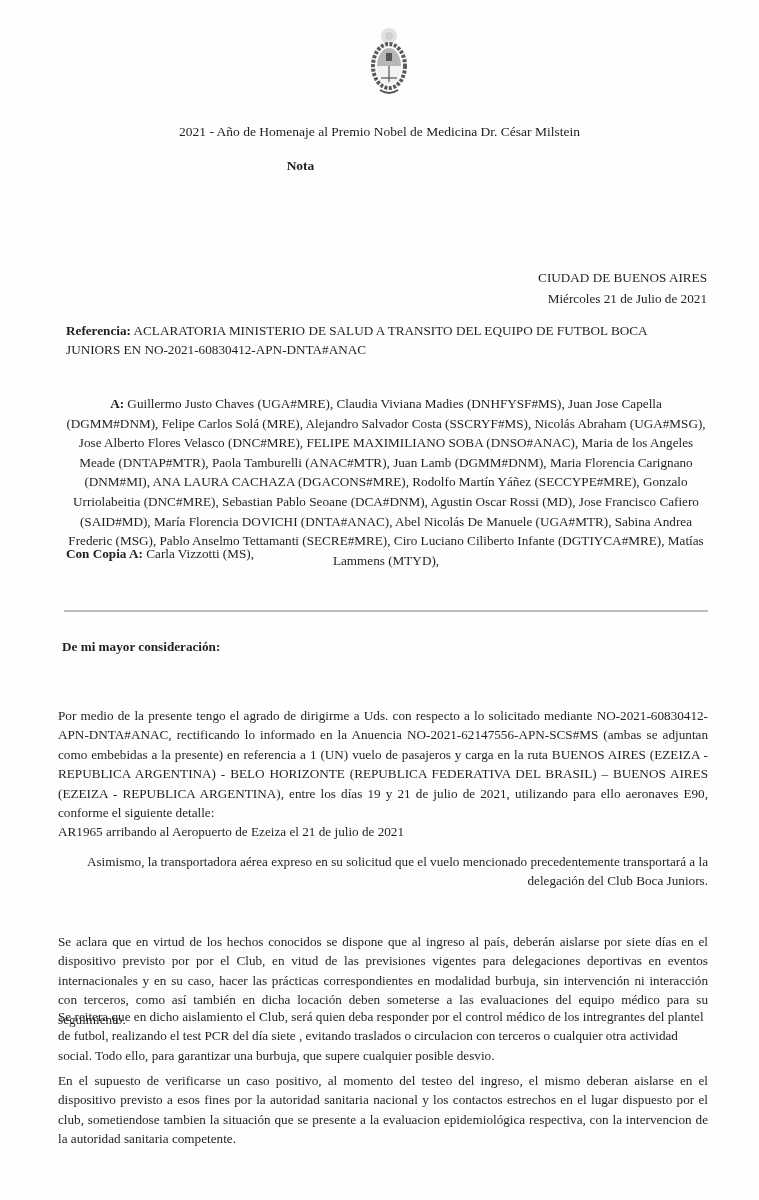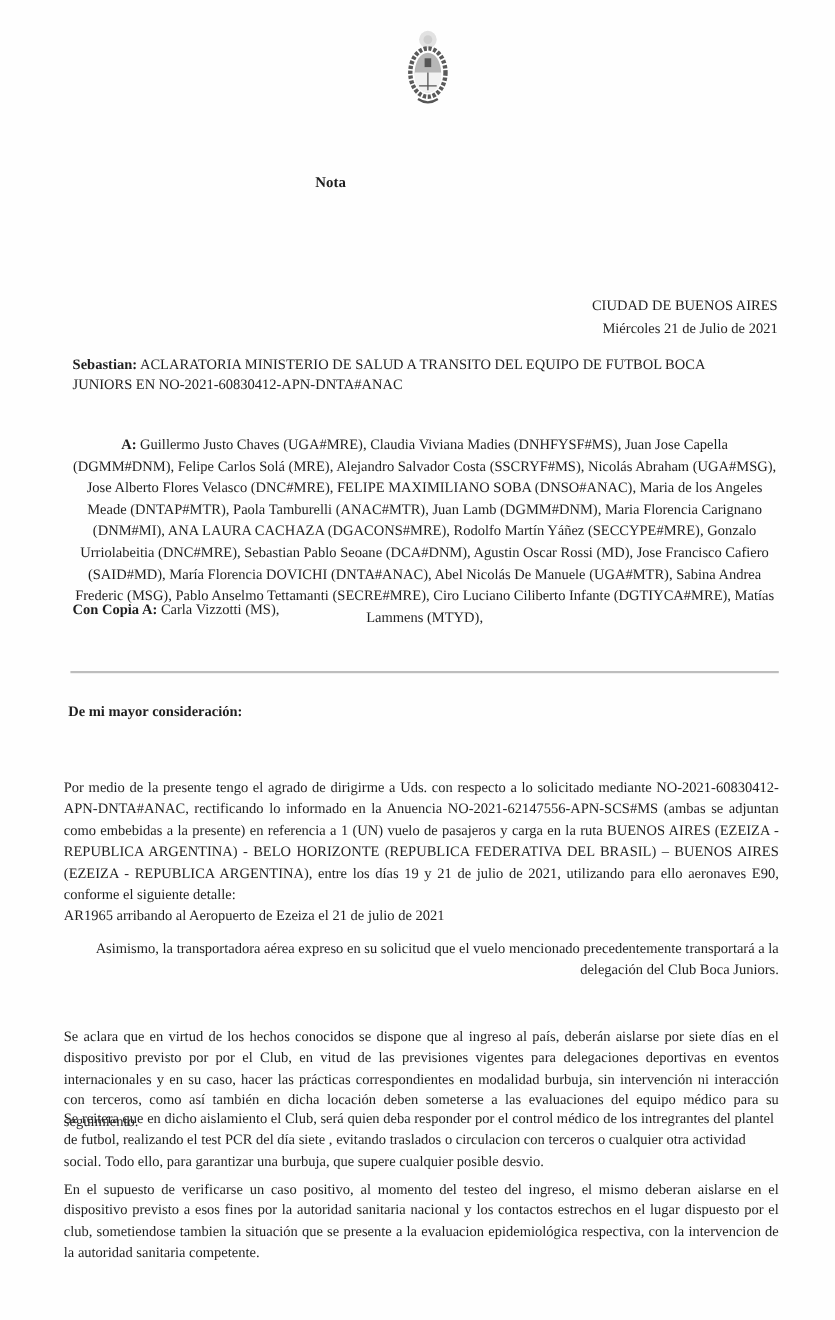--- a/index.html
+++ b/index.html
@@ -42,30 +42,31 @@
     <circle cx="25" cy="10" r="4" fill="#cfcfcf"></circle>
     <ellipse cx="25" cy="40" rx="16" ry="22" fill="none" stroke="#5a5a5a" stroke-width="4" stroke-dasharray="3 1.5"></ellipse>
     <ellipse cx="25" cy="40" rx="12" ry="18" fill="#b7b7b7"></ellipse>
     <path d="M13 40 h24 v4 a12 14 0 0 1 -24 0 z" fill="#f2f2f2"></path>
     <rect x="22" y="27" width="6" height="8" fill="#555"></rect>
     <line x1="25" y1="40" x2="25" y2="56" stroke="#555" stroke-width="1.2"></line>
     <line x1="17" y1="52" x2="33" y2="52" stroke="#555" stroke-width="1.2"></line>
     <path d="M16 64 q9 6 18 0" fill="none" stroke="#555" stroke-width="2"></path>
   </svg>
 
+  <div class="header-line h2">2021 - Año de Homenaje al Premio Nobel de Medicina Dr. César Milstein</div>
   <div class="nota">Nota</div>
 
 
   <div class="abs city">
     <div>CIUDAD DE BUENOS AIRES</div>
     <div>Miércoles 21 de Julio de 2021</div>
   </div>
 
   <div class="abs ref">
-    <b>Sebastian:</b>
+    <b>Referencia:</b>
     <span>ACLARATORIA MINISTERIO DE SALUD A TRANSITO DEL EQUIPO DE FUTBOL BOCA JUNIORS EN NO-2021-60830412-APN-DNTA#ANAC</span>
   </div>
 
   <div class="abs dest">
     <b>A:</b>
     <span>Guillermo Justo Chaves (UGA#MRE), Claudia Viviana Madies (DNHFYSF#MS), Juan Jose Capella (DGMM#DNM), Felipe Carlos Solá (MRE), Alejandro Salvador Costa (SSCRYF#MS), Nicolás Abraham (UGA#MSG), Jose Alberto Flores Velasco (DNC#MRE), FELIPE MAXIMILIANO SOBA (DNSO#ANAC), Maria de los Angeles Meade (DNTAP#MTR), Paola Tamburelli (ANAC#MTR), Juan Lamb (DGMM#DNM), Maria Florencia Carignano (DNM#MI), ANA LAURA CACHAZA (DGACONS#MRE), Rodolfo Martín Yáñez (SECCYPE#MRE), Gonzalo Urriolabeitia (DNC#MRE), Sebastian Pablo Seoane (DCA#DNM), Agustin Oscar Rossi (MD), Jose Francisco Cafiero (SAID#MD), María Florencia DOVICHI (DNTA#ANAC), Abel Nicolás De Manuele (UGA#MTR), Sabina Andrea Frederic (MSG), Pablo Anselmo Tettamanti (SECRE#MRE), Ciro Luciano Ciliberto Infante (DGTIYCA#MRE), Matías Lammens (MTYD),</span>
   </div>
 
   <div class="abs cc">
     <b>Con Copia A:</b>

